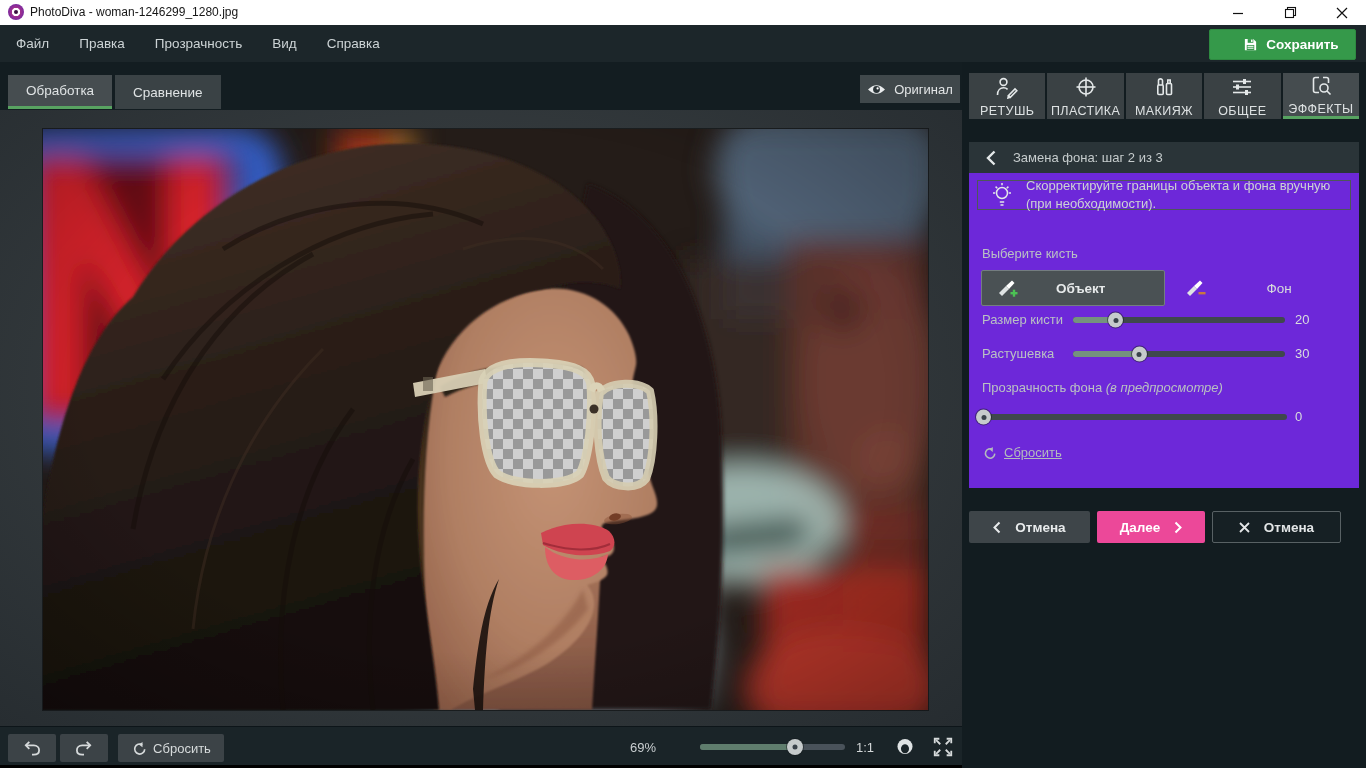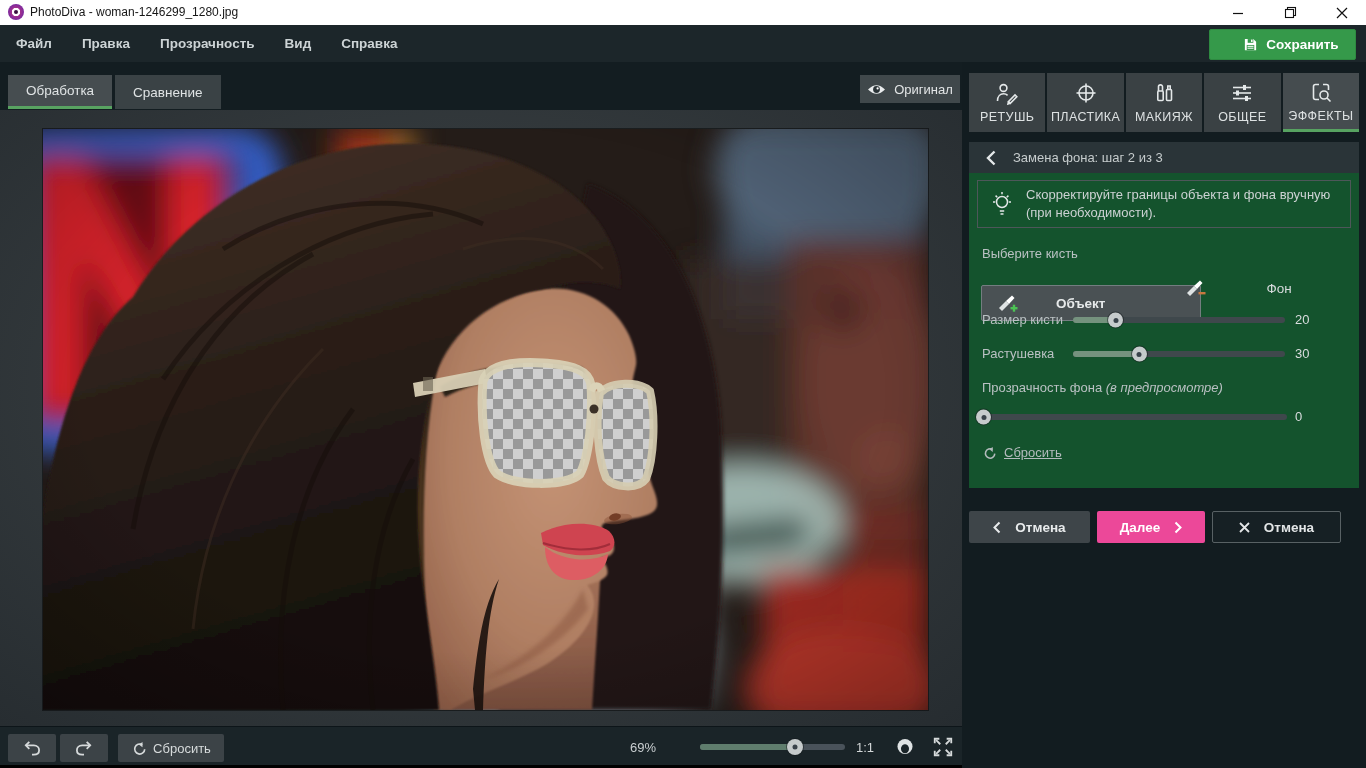--- a/index.html
+++ b/index.html
@@ -11,21 +11,21 @@
   #logo { position:absolute; left:8px; top:4px; width:16px; height:16px; border-radius:50%;
           background:radial-gradient(circle at 50% 50%, #ffffff 0 34%, #a0308f 40%, #7c2a9e 70%, #c03a8a 100%); }
   #logo::after{ content:''; position:absolute; left:6px; top:6px; width:4px; height:4px; border-radius:50%; background:#3a1040;}
   #win-title { position:absolute; left:30px; top:5px; font-size:12px; color:#161616; }
   .winctl { position:absolute; top:0; width:40px; height:25px; display:flex; align-items:center; justify-content:center; color:#111; }
   #btn-min { left:1218px; } #btn-restore { left:1270px; } #btn-close { left:1322px; }
 
   
   #menubar { position:absolute; left:0; top:25px; width:1366px; height:37px; background:#1c262a; }
   #menu-items { position:absolute; left:16px; top:0; height:37px; display:flex; gap:30px; align-items:center; }
-  .menu-item { font-size:13.5px; color:#ccd3d5; cursor:default;font-weight:bold; }
+  .menu-item { font-size:13.5px; color:#ccd3d5; cursor:default; }
   #save-btn { position:absolute; left:1209px; top:4px; width:147px; height:31px; background:#35994a; border:1px solid #2e8a41;
               border-radius:2px; display:flex; align-items:center; justify-content:center; gap:8px;
               color:#fff; font-size:13.5px; font-weight:bold;padding-left:17px; }
 
   
   #workarea { position:absolute; left:0; top:62px; width:962px; height:706px; background:#131d21; }
   #view-tabs { position:absolute; left:8px; top:13px; display:flex; gap:3px; }
   .view-tab { height:34px; padding:0 18px; background:#3a4245; display:flex; align-items:center;
               font-size:13.5px; color:#dfe3e4; }
   .view-tab.selected { background:#464d50; border-bottom:3px solid #58a361; }
@@ -44,41 +44,41 @@
   #reset-btn-bottom { left:118px; width:106px; }
   #zoom-pct { position:absolute; left:630px; top:13px; font-size:13px; color:#c9ced0; }
   #zoom-slider { position:absolute; left:700px; top:17px; width:145px; }
   #actual-size { position:absolute; left:856px; top:13px; font-size:13px; color:#d3d7d8; }
   #face-fit { position:absolute; left:894px; top:9px; } 
   #expand { position:absolute; left:932px; top:9px; }
   #bottom-strip { position:absolute; left:0; top:765px; width:1366px; height:3px; background:#000; }
 
   
   #panel { position:absolute; left:962px; top:62px; width:404px; height:706px; background:#121c20; }
-  #feature-tabs { position:absolute; left:7px; top:11px; width:390px; height:59px; display:flex; gap:2px; }
+  #feature-tabs { position:absolute; left:7px; top:11px; width:390px; height:46px; display:flex; gap:2px; }
   .ftab { flex:1; background:#3a4144; display:flex; flex-direction:column; align-items:center; justify-content:center; gap:5px; }
   .ftab .flabel { font-size:12.5px; letter-spacing:.4px; color:#dde1e2; }
   .ftab.selected { background:#454c4f; border-bottom:3px solid #57a361; }
 
-  #panel-content { position:absolute; left:7px; top:80px; width:390px; height:346px; background:#14532d; }
+  #panel-content { position:absolute; left:7px; top:80px; width:390px; height:346px; background:#6d28d9; }
   #panel-header { position:absolute; left:0; top:0; width:390px; height:31px; background:#2a3438;
                   display:flex; align-items:center; }
   #panel-back { width:44px; display:flex; justify-content:center; }
   #panel-title { font-size:13px; color:#c6cccd; }
 
-  #hint-box { position:absolute; left:8px; top:38px; width:374px; height:48px; border:1px solid #4d5759;
+  #hint-box { position:absolute; left:8px; top:38px; width:374px; height:30px; border:1px solid #4d5759;
               display:flex; align-items:center; }
   #hint-icon-wrap { width:48px; display:flex; justify-content:center; }
   #hint-text { flex:1; font-size:13px; color:#ccd2d3; line-height:1.4; padding-right:8px; }
 
   .panel-label { position:absolute; font-size:13px; color:#bac1c3; }
   #brush-label { left:13px; top:104px; }
 
-  #brush-object { position:absolute; left:12px; top:128px; width:220px; height:36px; background:#4a5154;
-                  border:1px solid #747d80; border-radius:2px; display:flex; align-items:center;margin-top:15px; }
+  #brush-object { position:absolute; left:12px; top:128px; width:184px; height:36px; background:#4a5154;
+                  border:1px solid #747d80; border-radius:2px; display:flex; align-items:center; }
   #brush-object .bicon { width:52px; display:flex; justify-content:center; }
   #brush-object .blabel { font-size:13.5px; font-weight:600; color:#e6e9ea; margin-left:22px; }
   #brush-bg { position:absolute; left:202px; top:128px; width:180px; height:36px; display:flex; align-items:center; }
   #brush-bg .bicon { margin-left:14px; }
   #brush-bg .blabel { flex:1; text-align:center; font-size:13.5px; color:#d6dadb; }
 
   .srow-label { position:absolute; left:13px; font-size:13px; color:#bac1c3; }
   .track { position:absolute; height:6px; border-radius:3px; background:#3f484c; }
   .fill  { position:absolute; left:0; top:0; height:100%; background:#75927e; border-radius:3px; }
   .thumb { position:absolute; right:-8px; top:50%; transform:translateY(-50%); width:15px; height:15px;

